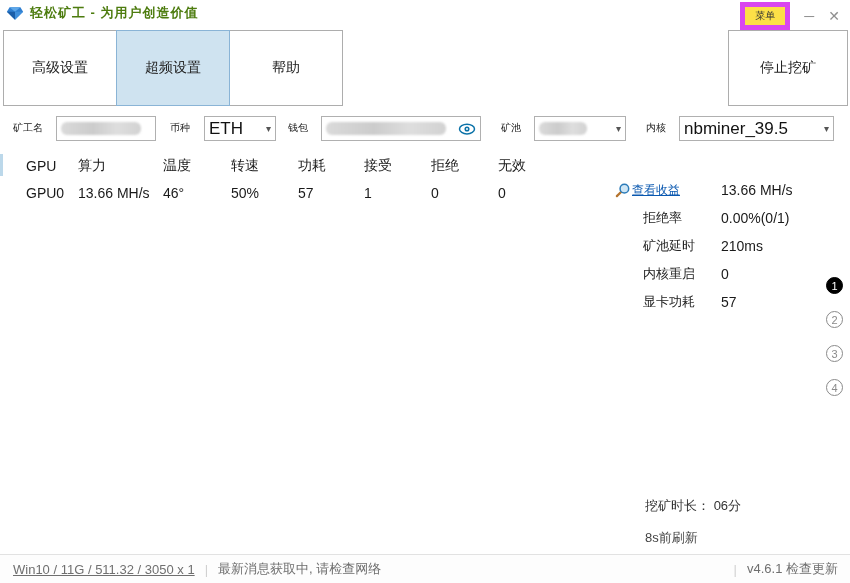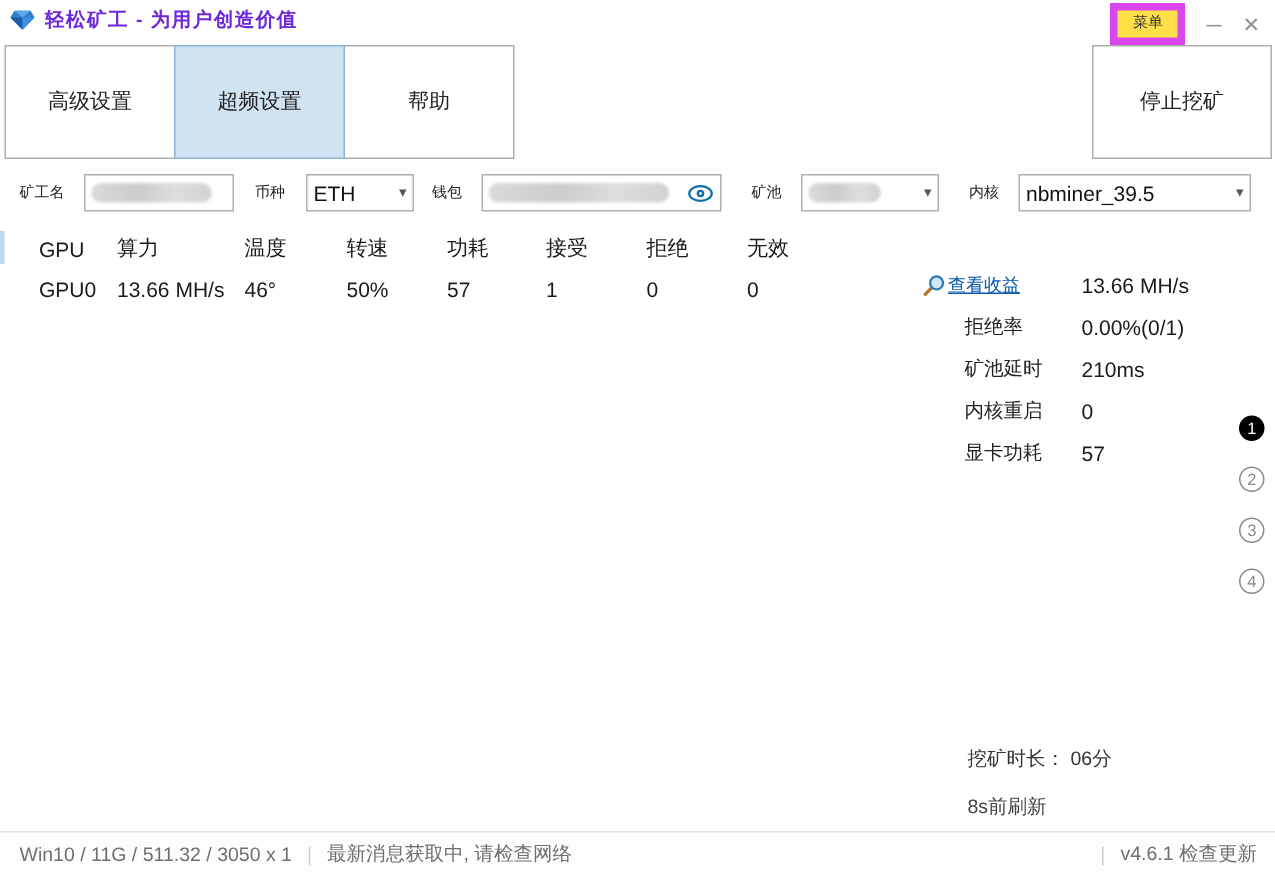--- a/index.html
+++ b/index.html
@@ -12,21 +12,21 @@
     overflow: hidden;
     font-size: 13px;
   }
   
   .titlebar {
     position: absolute; left: 0; top: 0; width: 850px; height: 26px;
     background: #fff;
     display: flex; align-items: center;
   }
   .app-icon { margin-left: 6px; width: 18px; height: 15px; display: inline-block; }
-  .title-text { margin-left: 6px; font-size: 13px; font-weight: bold; color: #6d28d9; letter-spacing: 1px; }
+  .title-text { margin-left: 6px; font-size: 13px; font-weight: bold; color: #4d7c0f; letter-spacing: 1px; }
   .titlebar-right { position: absolute; right: 10px; top: 2px; display: flex; align-items: center; gap: 14px; }
   .menu-btn {
     border: 5px solid #d946ef; background: #fde047; color: #333;
     font-size: 10px; padding: 1px 10px; line-height: 16px; cursor: pointer;
   }
   .win-glyph { color: #8f8f8f; font-size: 14px; cursor: pointer; line-height: 18px; }
   
   .tabs { position: absolute; left: 3px; top: 30px; display: flex; }
   .tab {
     width: 114px; height: 76px; background: #fff;
@@ -50,21 +50,21 @@
     border: 1px solid #b0b0b0; display: flex; align-items: center; padding: 0 4px;
   }
   .combo { justify-content: space-between; cursor: pointer; }
   .combo .arrow { color: #555; font-size: 10px; margin-left: 4px; }
   .masked {
     height: 13px; border-radius: 6px;
     background: linear-gradient(90deg, #dadada 0%, #cccccc 40%, #dedede 70%, #d2d2d2 100%);
     filter: blur(1.2px);
   }
   .eye-icon { width: 18px; height: 14px; flex: 0 0 auto; margin-left: auto; cursor: pointer; }
-  .combo-value { font-size: 14px; color: #111; white-space: nowrap; overflow: hidden; }
+  .combo-value { font-size: 17px; color: #111; white-space: nowrap; overflow: hidden; }
   
   .gpu-table { position: absolute; left: 0; top: 152px; width: 560px; }
   .t-row { position: relative; display: grid; grid-template-columns: 52px 85px 68px 67px 66px 67px 67px 60px; height: 27px; align-items: center; padding-left: 26px; }
   .t-row.header { font-size: 14px; color: #1a1a1a; }
   .t-row.data { font-size: 14px; color: #1a1a1a; }
   .header-accent { position: absolute; left: 0; top: 154px; width: 3px; height: 22px; background: #bcd8ea; }
   
   .stats { position: absolute; left: 615px; top: 176px; width: 200px; }
   .stat-row { display: flex; align-items: center; height: 28px; }
   .stat-label { width: 78px; margin-left: 28px; font-size: 13px; color: #222; white-space: nowrap; }
@@ -82,21 +82,21 @@
   .page-dot.active { background: #000; border-color: #000; color: #fff; }
   
   .session { position: absolute; left: 645px; top: 497px; font-size: 13px; color: #333; }
   .session .line2 { margin-top: 14px; color: #444; }
   
   .statusbar {
     position: absolute; left: 0; top: 554px; width: 850px; height: 29px;
     border-top: 1px solid #e2e2e2; background: #fdfdfd;
     display: flex; align-items: center; font-size: 13px; color: #6f6f6f;
   }
-  .sb-sys { margin-left: 13px; white-space: nowrap; }
+  .sb-sys { margin-left: 13px; white-space: nowrap; text-decoration: underline; }
   .sb-sep { color: #d0d0d0; margin: 0 10px; }
   .sb-msg { white-space: nowrap; }
   .sb-right { margin-left: auto; display: flex; align-items: center; }
   .sb-ver { margin-right: 12px; white-space: nowrap; cursor: pointer; }
 </style>
 </head>
 <body>
 
 <div class="titlebar">
   <span class="app-icon">

